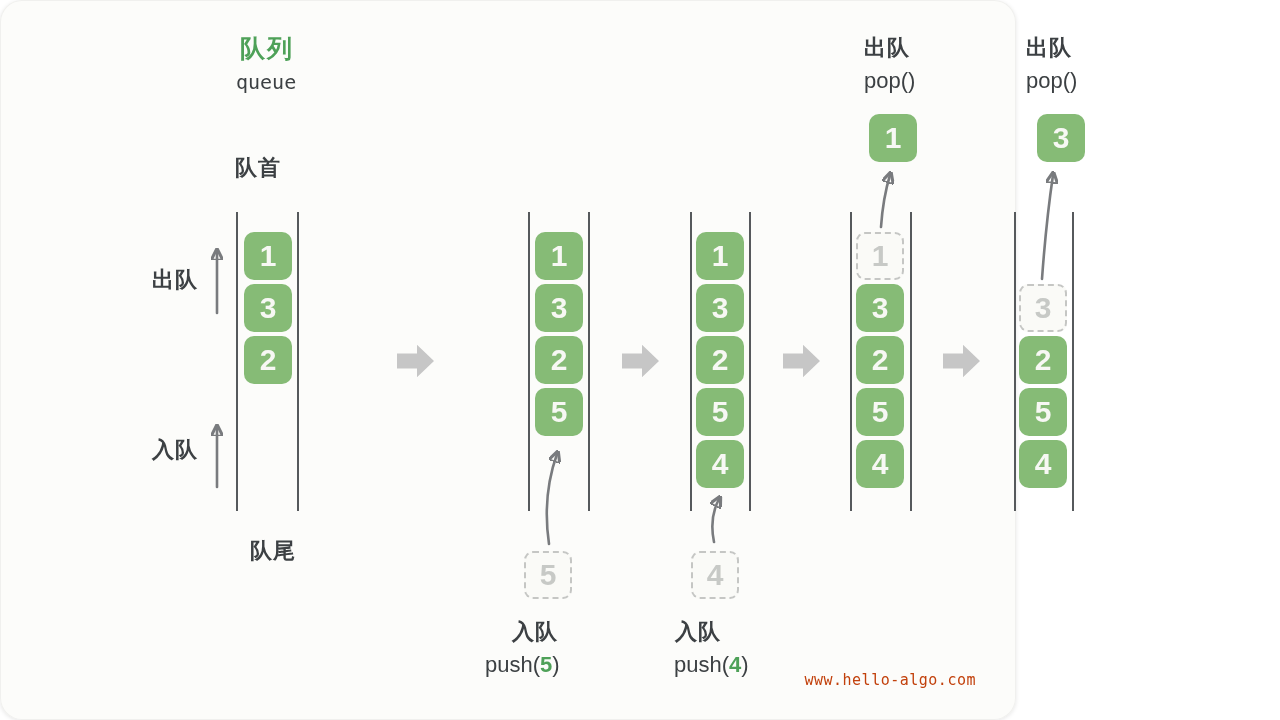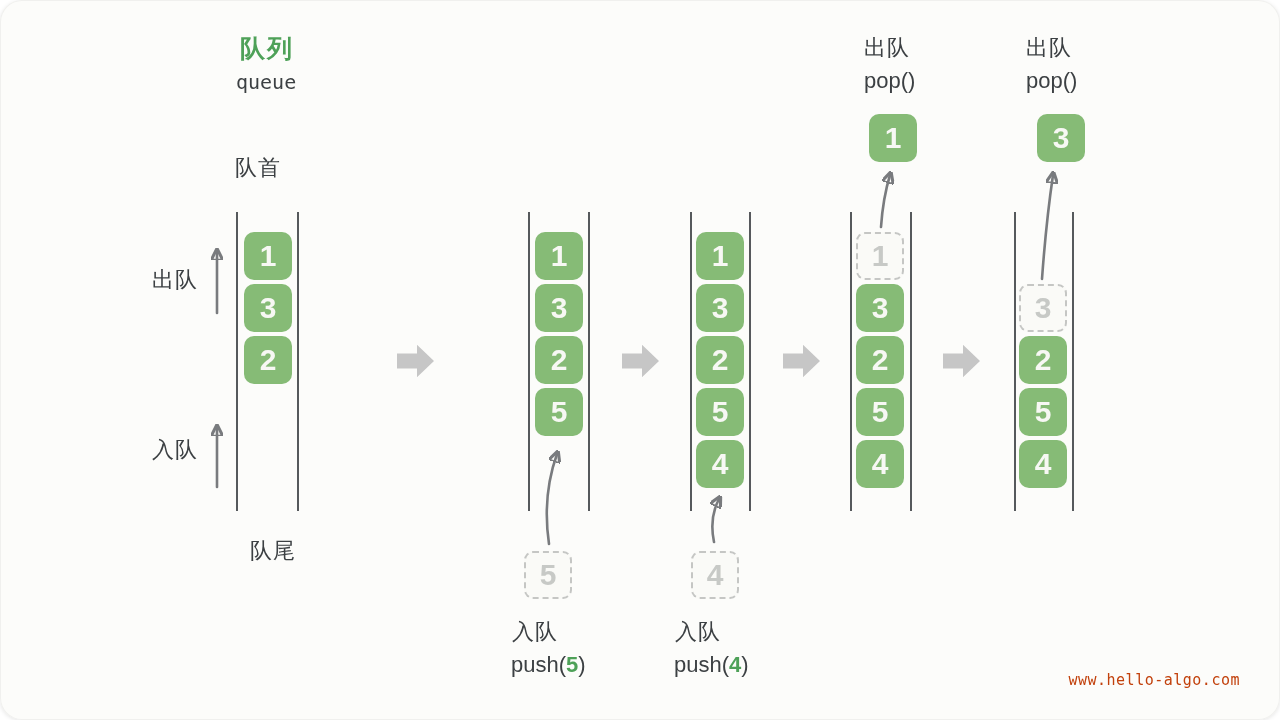--- a/index.html
+++ b/index.html
@@ -1,29 +1,29 @@
 <!DOCTYPE html>
 <html><head>
 <meta charset="utf-8">
 <style>
   * { margin: 0; padding: 0; box-sizing: border-box; }
   html, body { width: 1280px; height: 720px; background: #ffffff; overflow: hidden; }
   body { font-family: "Liberation Sans", sans-serif; }
 
   .panel {
-    position: absolute; left: 0; top: 0; width: 1280px; height: 720px;
+    position: absolute; left: 0; top: 0; width: 1016px; height: 720px;
     background: #FCFCFA; border-radius: 22px;
     box-shadow: 0 1px 4px rgba(0,0,0,0.10), 0 0 0 1px #F0F0EE inset;
   }
   .abs { position: absolute; }
 
   .title-zh { font-size: 25px; font-weight: 700; color: #4EA158; letter-spacing: 2px; }
   .title-en { font-family: "DejaVu Sans Mono", monospace; font-size: 20px; color: #3C4043; }
 
-  .cn-label { font-size: 22px; font-weight: 400; color: #3C4043; letter-spacing: 1px; white-space: nowrap; }
+  .cn-label { font-size: 22px; font-weight: 700; color: #3C4043; letter-spacing: 1px; white-space: nowrap; }
 
   .col-line { width: 2px; height: 299px; top: 212px; background: #56595C; }
 
   .qbox {
     width: 48px; height: 48px; border-radius: 10px;
     background: #86BB76; color: #F7F8F4;
     display: flex; align-items: center; justify-content: center;
     font-size: 30px; font-weight: 700;
   }
   .qbox.dashed {
@@ -100,21 +100,21 @@
   <div class="abs qbox" style="left:869px; top:114px;">1</div>
 
   <div class="abs qbox dashed" style="left:1019px; top:284px;">3</div>
   <div class="abs qbox" style="left:1019px; top:336px;">2</div>
   <div class="abs qbox" style="left:1019px; top:388px;">5</div>
   <div class="abs qbox" style="left:1019px; top:440px;">4</div>
 
   <div class="abs qbox" style="left:1037px; top:114px;">3</div>
 
   <div class="abs cn-label" style="left:512px; top:617px;">入队</div>
-  <div class="abs op-code" style="left:511px; top:652px;"><span>push(</span><span class="arg">5</span><span>)</span></div>
+  <div class="abs op-code" style="left:485px; top:652px;"><span>push(</span><span class="arg">5</span><span>)</span></div>
 
   <div class="abs cn-label" style="left:675px; top:617px;">入队</div>
   <div class="abs op-code" style="left:674px; top:652px;"><span>push(</span><span class="arg">4</span><span>)</span></div>
 
   <div class="abs cn-label" style="left:864px; top:33px;">出队</div>
   <div class="abs op-code" style="left:864px; top:68px;">pop()</div>
 
   <div class="abs cn-label" style="left:1026px; top:33px;">出队</div>
   <div class="abs op-code" style="left:1026px; top:68px;">pop()</div>
 

